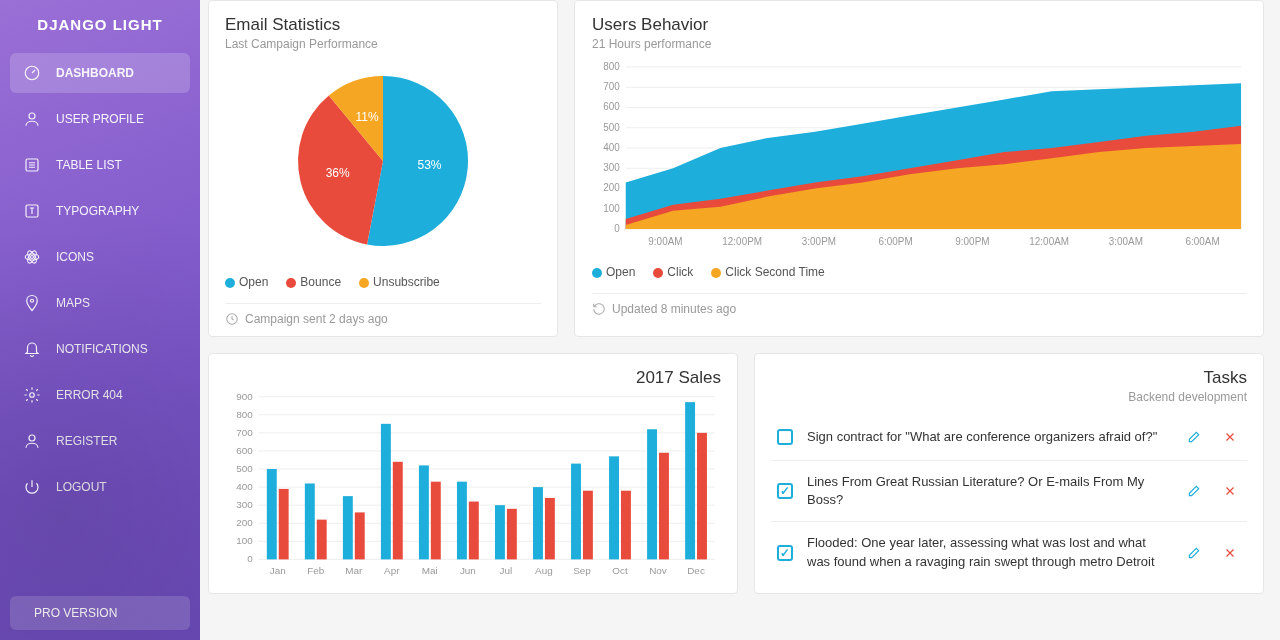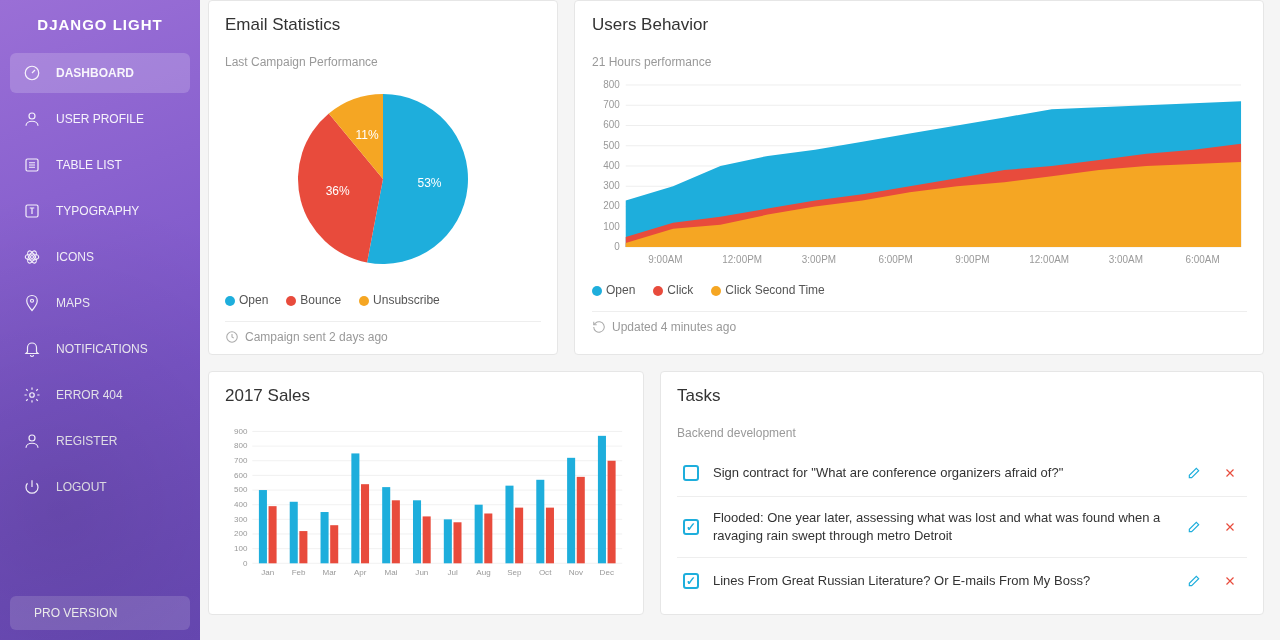--- a/index.html
+++ b/index.html
@@ -16,35 +16,35 @@
 .nav .ico { width: 20px; height: 20px; display: inline-flex; align-items: center; justify-content: center; opacity: .9; }
 .nav .ico svg { width: 18px; height: 18px; stroke: #fff; stroke-width: 1.6; fill: none; }
 .pro-wrap { padding: 10px; }
 .pro { background: rgba(255,255,255,.16); border-radius: 6px; display: flex; align-items: center; gap: 12px; padding: 10px 12px; font-size: 12px; cursor: pointer; }
 
 
 .main { flex: 1; padding: 0 16px 16px 8px; overflow: hidden; }
 .row { display: flex; gap: 16px; }
 .card { background: #fff; border: 1px solid #e6e6e6; border-radius: 4px; padding: 14px 16px 10px; display: flex; flex-direction: column; }
 .card h3 { font-size: 17px; font-weight: 500; color: #333; margin-bottom: 2px; }
-.card .sub { font-size: 12px; color: #999; margin-bottom: 10px; margin-top: 18px; }
+.card .sub { font-size: 12px; color: #999; margin-bottom: 10px; }
 
 .email-card { width: 350px; }
 .pie-wrap { height: 200px; display:flex; align-items:center; justify-content:center; position:relative; }
 .users-card { flex: 1; padding-left: 17px; }
 .area-wrap { height: 190px; position: relative; }
 
 .legend { display: flex; gap: 18px; align-items: center; font-size: 12px; color: #555; margin-top: 14px; margin-bottom: 6px; flex-wrap: wrap; }
 .dot { width: 10px; height: 10px; border-radius: 50%; display: inline-block; margin-right: 4px; vertical-align: middle; }
 .footer { border-top: 1px solid #eee; margin-top: 8px; padding-top: 8px; font-size: 12px; color: #999; display: flex; align-items: center; gap: 6px; }
 .footer svg { width: 14px; height: 14px; stroke: #aaa; fill: none; stroke-width: 1.8; }
 
-.sales-card { width: 436px; }
+.sales-card { width: 530px; align-items: flex-end; }
 .bars-wrap { height: 190px; position: relative; }
-.tasks-card { flex: 1; }
+.tasks-card { flex: 1; align-items: flex-end; }
 
 .task-row { display: flex; align-items: center; padding: 12px 6px; border-bottom: 1px solid #eee; gap: 14px; }
 .task-row:last-child { border-bottom: none; }
 .chk { width: 16px; height: 16px; border: 2px solid #1eaedc; border-radius: 3px; display:inline-flex; align-items:center; justify-content:center; flex-shrink:0; cursor:pointer; }
 .chk.checked::after { content:"✓"; color:#1eaedc; font-size:12px; font-weight:700; line-height:1; }
 .task-text { flex: 1; font-size: 13px; color: #333; line-height: 1.4; }
 .tact { width: 22px; height: 22px; display:inline-flex; align-items:center; justify-content:center; cursor:pointer; }
 .tact svg { width: 14px; height: 14px; fill: none; stroke-width: 2; }
 .tact.edit svg { stroke: #1eaedc; }
 .tact.del svg { stroke: #e84b3c; }
@@ -235,21 +235,21 @@
         <div class="legend" id="users-legend">
             <span><span class="dot" style="background:#1eaedc"></span>Open</span>
             <span><span class="dot" style="background:#e84b3c"></span>Click</span>
             <span><span class="dot" style="background:#f5a623"></span>Click Second Time</span>
           </div>
         <div class="footer">
           <svg viewBox="0 0 24 24">
               <path d="M3 12a9 9 0 1 0 3-6.7L3 8"></path>
               <path d="M3 3v5h5"></path>
             </svg>
-          <span>Updated 4 minutes ago</span>
+          <span>Updated 8 minutes ago</span>
         </div>
       </section>
     </div>
 
     <div class="row">
 
       <section class="card sales-card">
         <h3>2017 Sales</h3>
         <div class="bars-wrap">
           <svg id="bars-svg" viewBox="0 0 500 190" width="100%" height="190">
@@ -326,35 +326,35 @@
                 </svg>
               </span>
               <span class="tact del">
                 <svg viewBox="0 0 24 24">
                   <path d="M6 6l12 12M18 6L6 18"></path>
                 </svg>
               </span>
             </div>
             <div class="task-row">
               <span class="chk checked"></span>
-              <span class="task-text">Flooded: One year later, assessing what was lost and what was found when a ravaging rain swept through metro Detroit</span>
+              <span class="task-text">Lines From Great Russian Literature? Or E-mails From My Boss?</span>
               <span class="tact edit">
                 <svg viewBox="0 0 24 24">
                   <path d="M4 20h4L20 8l-4-4L4 16v4z"></path>
                 </svg>
               </span>
               <span class="tact del">
                 <svg viewBox="0 0 24 24">
                   <path d="M6 6l12 12M18 6L6 18"></path>
                 </svg>
               </span>
             </div>
             <div class="task-row">
               <span class="chk checked"></span>
-              <span class="task-text">Lines From Great Russian Literature? Or E-mails From My Boss?</span>
+              <span class="task-text">Flooded: One year later, assessing what was lost and what was found when a ravaging rain swept through metro Detroit</span>
               <span class="tact edit">
                 <svg viewBox="0 0 24 24">
                   <path d="M4 20h4L20 8l-4-4L4 16v4z"></path>
                 </svg>
               </span>
               <span class="tact del">
                 <svg viewBox="0 0 24 24">
                   <path d="M6 6l12 12M18 6L6 18"></path>
                 </svg>
               </span>

